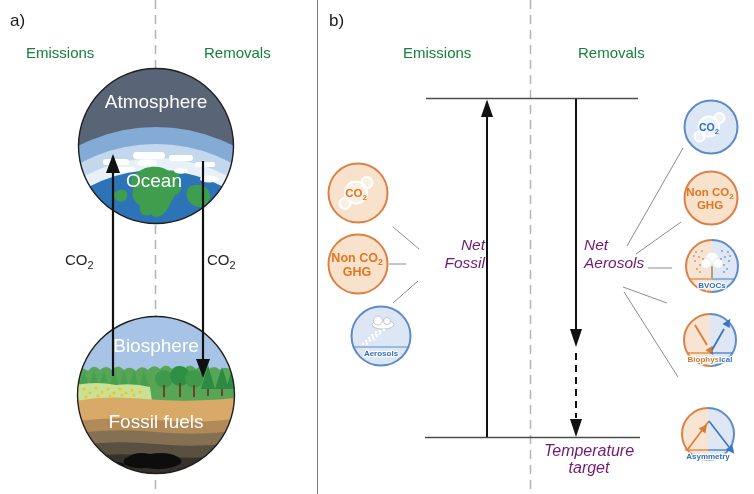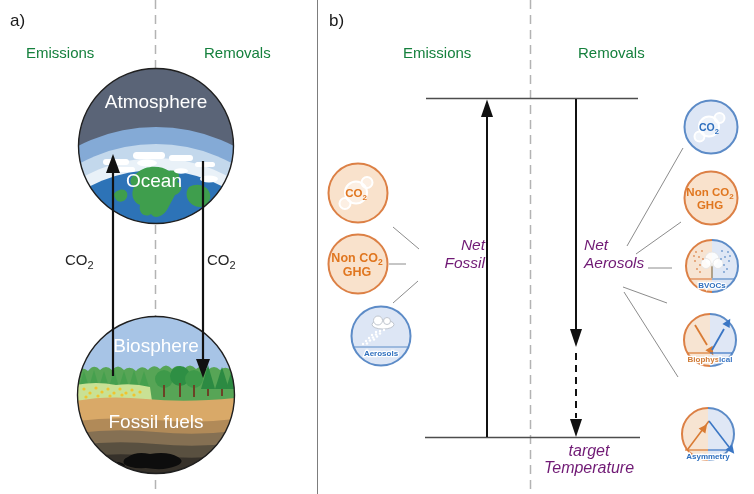--- a/index.html
+++ b/index.html
@@ -164,22 +164,22 @@
 
   <div class="abs ital" id="net-warming">
     <div>Net</div>
     <div>Fossil</div>
   </div>
   <div class="abs ital" id="net-cooling">
     <div>Net</div>
     <div>Aerosols</div>
   </div>
   <div class="abs ital" id="temp-target">
+    <div>Temperature</div>
     <div>target</div>
-    <div>Temperature</div>
   </div>
 
   <div class="factor" id="f-co2-w">
     <svg width="62" height="62" viewBox="0 0 62 62">
       <circle cx="31" cy="31" r="29.5" fill="#f9e2cc" stroke="#dc8045" stroke-width="2"></circle>
       <g stroke="#ffffff" stroke-width="2" fill="rgba(255,255,255,0.45)">
         <circle cx="40" cy="20.5" r="5.5"></circle>
           <circle cx="18" cy="41.5" r="5.5"></circle>
           <circle cx="29" cy="30.5" r="11"></circle>
       </g>

